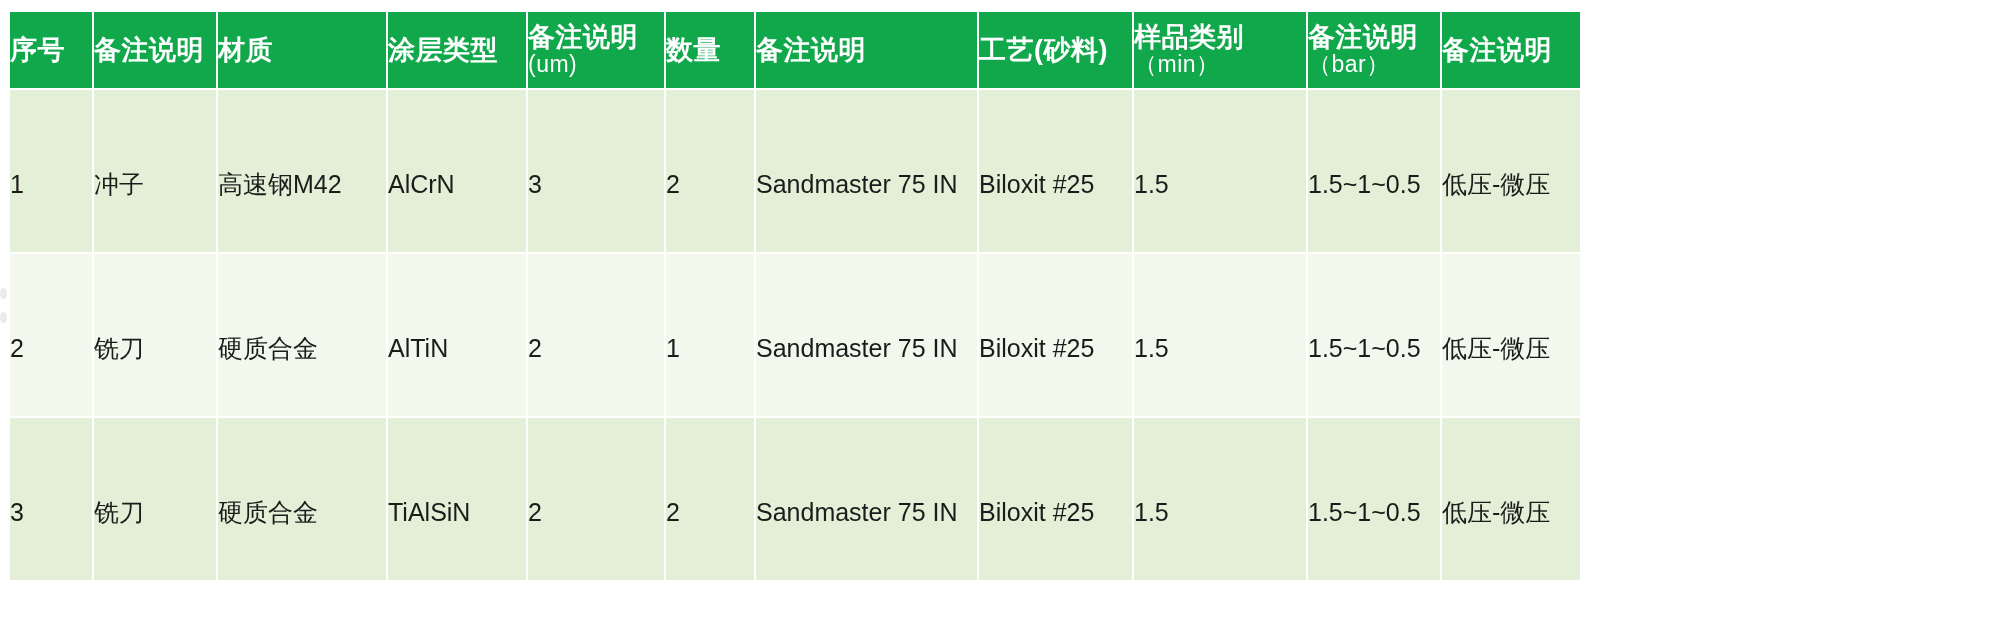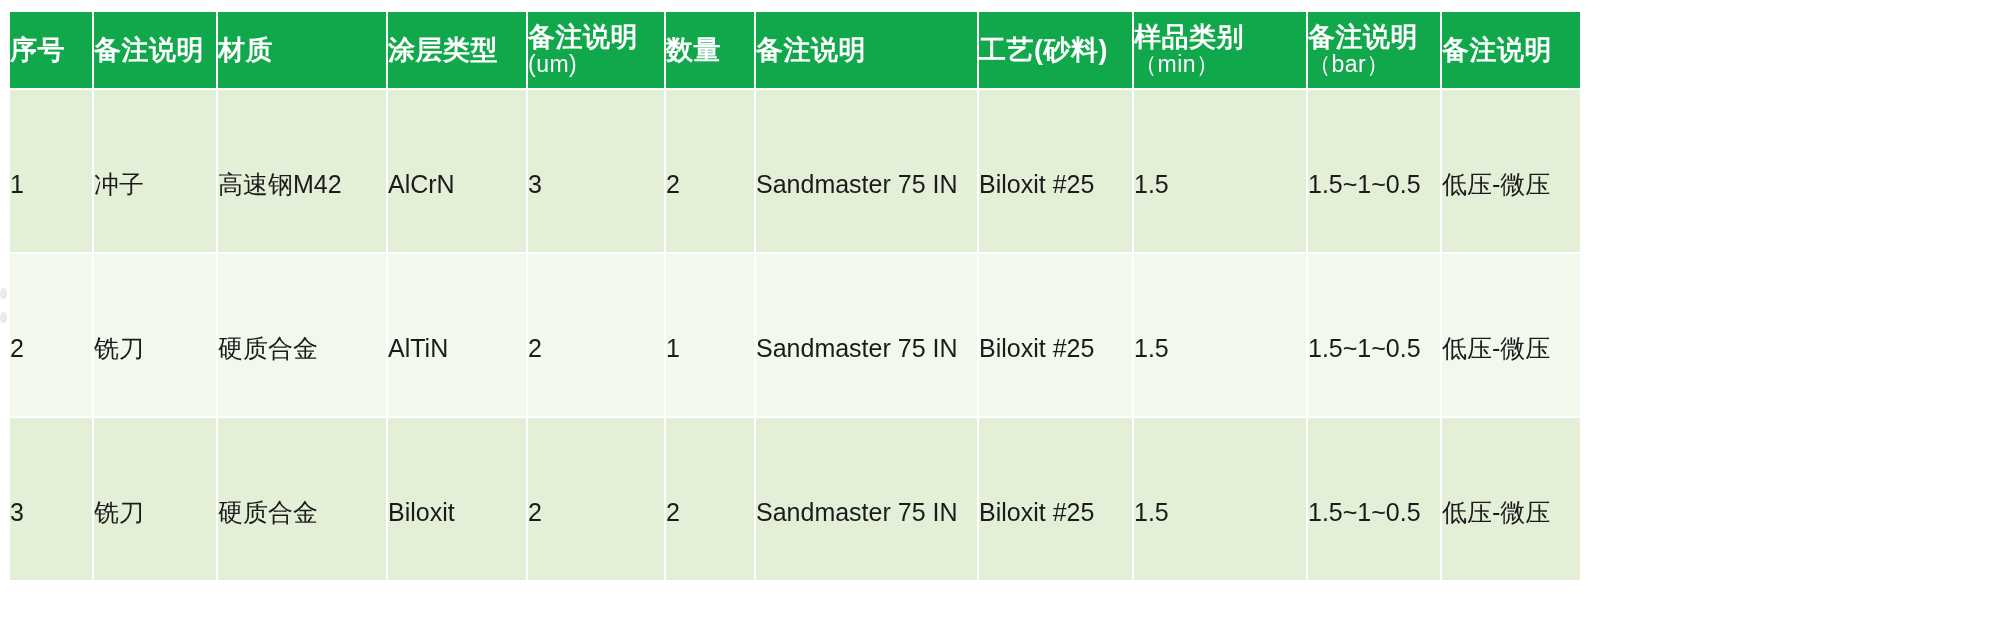--- a/index.html
+++ b/index.html
@@ -208,21 +208,21 @@
           <td>
             <span class="cell-text">3</span>
           </td>
           <td>
             <span class="cell-text">铣刀</span>
           </td>
           <td>
             <span class="cell-text">硬质合金</span>
           </td>
           <td>
-            <span class="cell-text">Biloxit</span>
+            <span class="cell-text">TiAlSiN</span>
           </td>
           <td>
             <span class="cell-text">2</span>
           </td>
           <td>
             <span class="cell-text">2</span>
           </td>
           <td>
             <span class="cell-text">Sandmaster 75 IN</span>
           </td>

